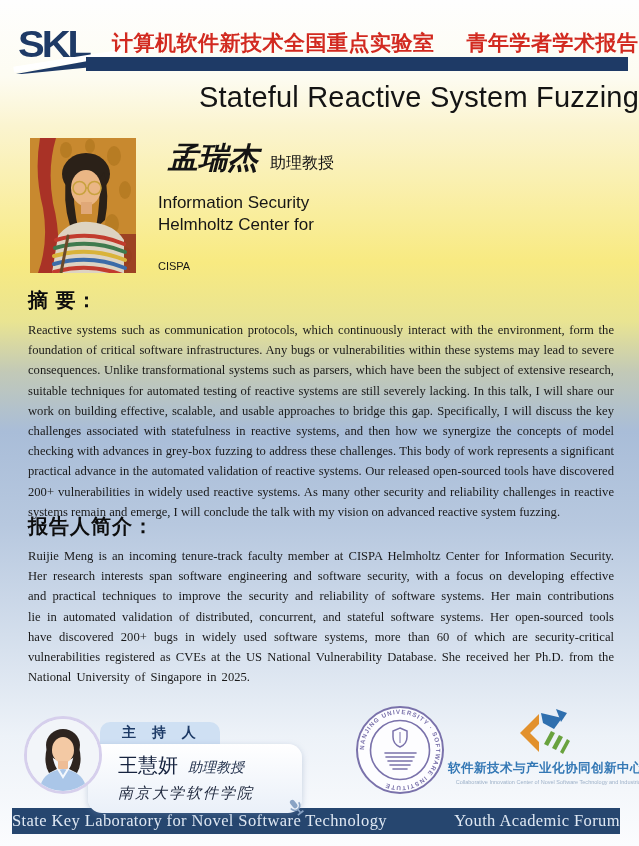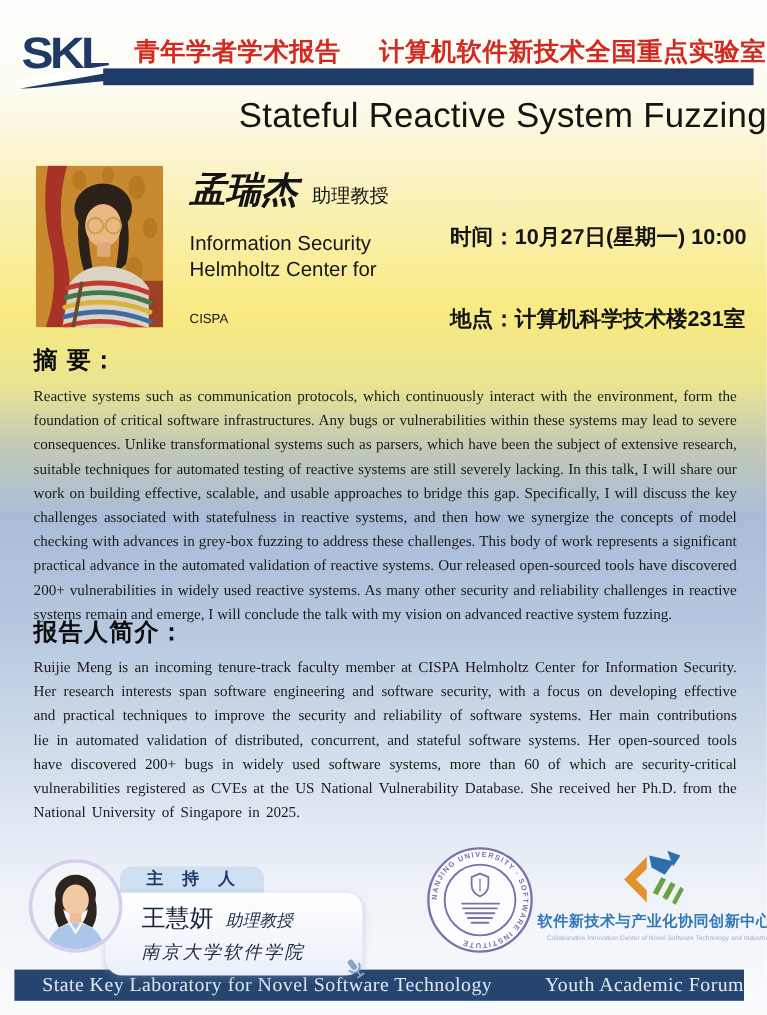--- a/index.html
+++ b/index.html
@@ -44,21 +44,21 @@
   .main-title { position:absolute; left:0; top:81px; width:100%;
               text-align:right; font-size:29px; color:#141414; letter-spacing:.2px; }
 
   
   .speaker-row { position:absolute; left:30px; top:138px; right:20px; height:136px; }
   .speaker-photo { position:absolute; left:0; top:0; width:106px; height:135px;
               overflow:hidden; }
   .speaker-info { position:absolute; left:128px; top:0; width:220px; }
   .name-line { display:flex; align-items:baseline; }
   .speaker-name { font-family:Liberation Sans, sans-serif; font-style:italic; font-weight:700;
-              font-size:30px; color:#141414; }
+              font-size:30px; color:#141414;margin-left:10px; }
   .speaker-jobtitle { font-size:16px; color:#141414; margin-left:12px; }
   .speaker-affil { margin-top:13px; font-size:17px; line-height:22px; color:#161616; }
   .speaker-affil-short { margin-top:24px; font-size:11px; color:#161616; }
   .schedule { position:absolute; left:345px; top:47px; width:260px; }
   .sched-row { font-size:18px; font-weight:600; color:#141414; white-space:nowrap; }
   .sched-row + .sched-row { margin-top:45px; }
 
   
   .section-abstract { position:absolute; left:28px; top:287px; width:586px; }
   .section-bio { position:absolute; left:28px; top:513px; width:586px; }
@@ -92,38 +92,38 @@
   .cic-logo { position:absolute; left:448px; top:10px; width:192px; text-align:center; }
   .cic-mark { display:block; margin:0 auto; }
   .cic-name { margin-top:4px; font-size:12.6px; font-weight:700; color:#3478b5;
               letter-spacing:.4px; white-space:nowrap; }
   .cic-subtitle { margin-top:2px; font-size:6px; color:#9fb2c9; transform:scale(.92);
               white-space:nowrap; }
 
   
   .footer { position:absolute; left:12px; top:808px; width:608px; height:26px;
               background:#26466f; color:#dfe8f3; display:flex; align-items:center;
-              justify-content:flex-end; column-gap:44px;
+              justify-content:space-between; column-gap:44px;
               font-family:"Liberation Serif", serif; font-size:16.5px; letter-spacing:.4px; }
   .footer span { white-space:nowrap; }
 </style>
 </head>
 <body>
 
 <div class="poster">
 
   <div class="header">
     <div class="skl-logo">
       <div class="skl-text">SKL</div>
       <div class="skl-band"></div>
       <div class="skl-swoosh"></div>
     </div>
     <div class="header-red">
+      <span>计算机软件新技术全国重点实验室</span>
       <span>青年学者学术报告</span>
-      <span>计算机软件新技术全国重点实验室</span>
     </div>
     <div class="navy-bar"></div>
   </div>
 
   <div class="main-title">Stateful Reactive System Fuzzing</div>
 
   <div class="speaker-row">
     <div class="speaker-photo">
       <svg width="106" height="135" viewBox="0 0 106 135" xmlns="http://www.w3.org/2000/svg">
         <rect width="106" height="135" fill="#c8892f"></rect>
@@ -161,28 +161,20 @@
     <div class="speaker-info">
       <div class="name-line">
         <span class="speaker-name">孟瑞杰</span>
         <span class="speaker-jobtitle">助理教授</span>
       </div>
       <div class="speaker-affil">
         <div>Information Security</div>
         <div>Helmholtz Center for</div>
       </div>
       <div class="speaker-affil-short">CISPA</div>
-    </div>
-    <div class="schedule">
-      <div class="sched-row">
-        <span>时间：</span><span>10月27日(星期一) 10:00</span>
-      </div>
-      <div class="sched-row">
-        <span>地点：</span><span>计算机科学技术楼231室</span>
-      </div>
     </div>
   </div>
 
   <div class="section-abstract">
     <div class="section-heading">摘 要：</div>
     <div class="section-body">Reactive systems such as communication protocols, which continuously interact with the environment, form the foundation of critical software infrastructures. Any bugs or vulnerabilities within these systems may lead to severe consequences. Unlike transformational systems such as parsers, which have been the subject of extensive research, suitable techniques for automated testing of reactive systems are still severely lacking. In this talk, I will share our work on building effective, scalable, and usable approaches to bridge this gap. Specifically, I will discuss the key challenges associated with statefulness in reactive systems, and then how we synergize the concepts of model checking with advances in grey-box fuzzing to address these challenges. This body of work represents a significant practical advance in the automated validation of reactive systems. Our released open-sourced tools have discovered 200+ vulnerabilities in widely used reactive systems. As many other security and reliability challenges in reactive systems remain and emerge, I will conclude the talk with my vision on advanced reactive system fuzzing.</div>
   </div>
 
   <div class="section-bio">
     <div class="section-heading">报告人简介：</div>

